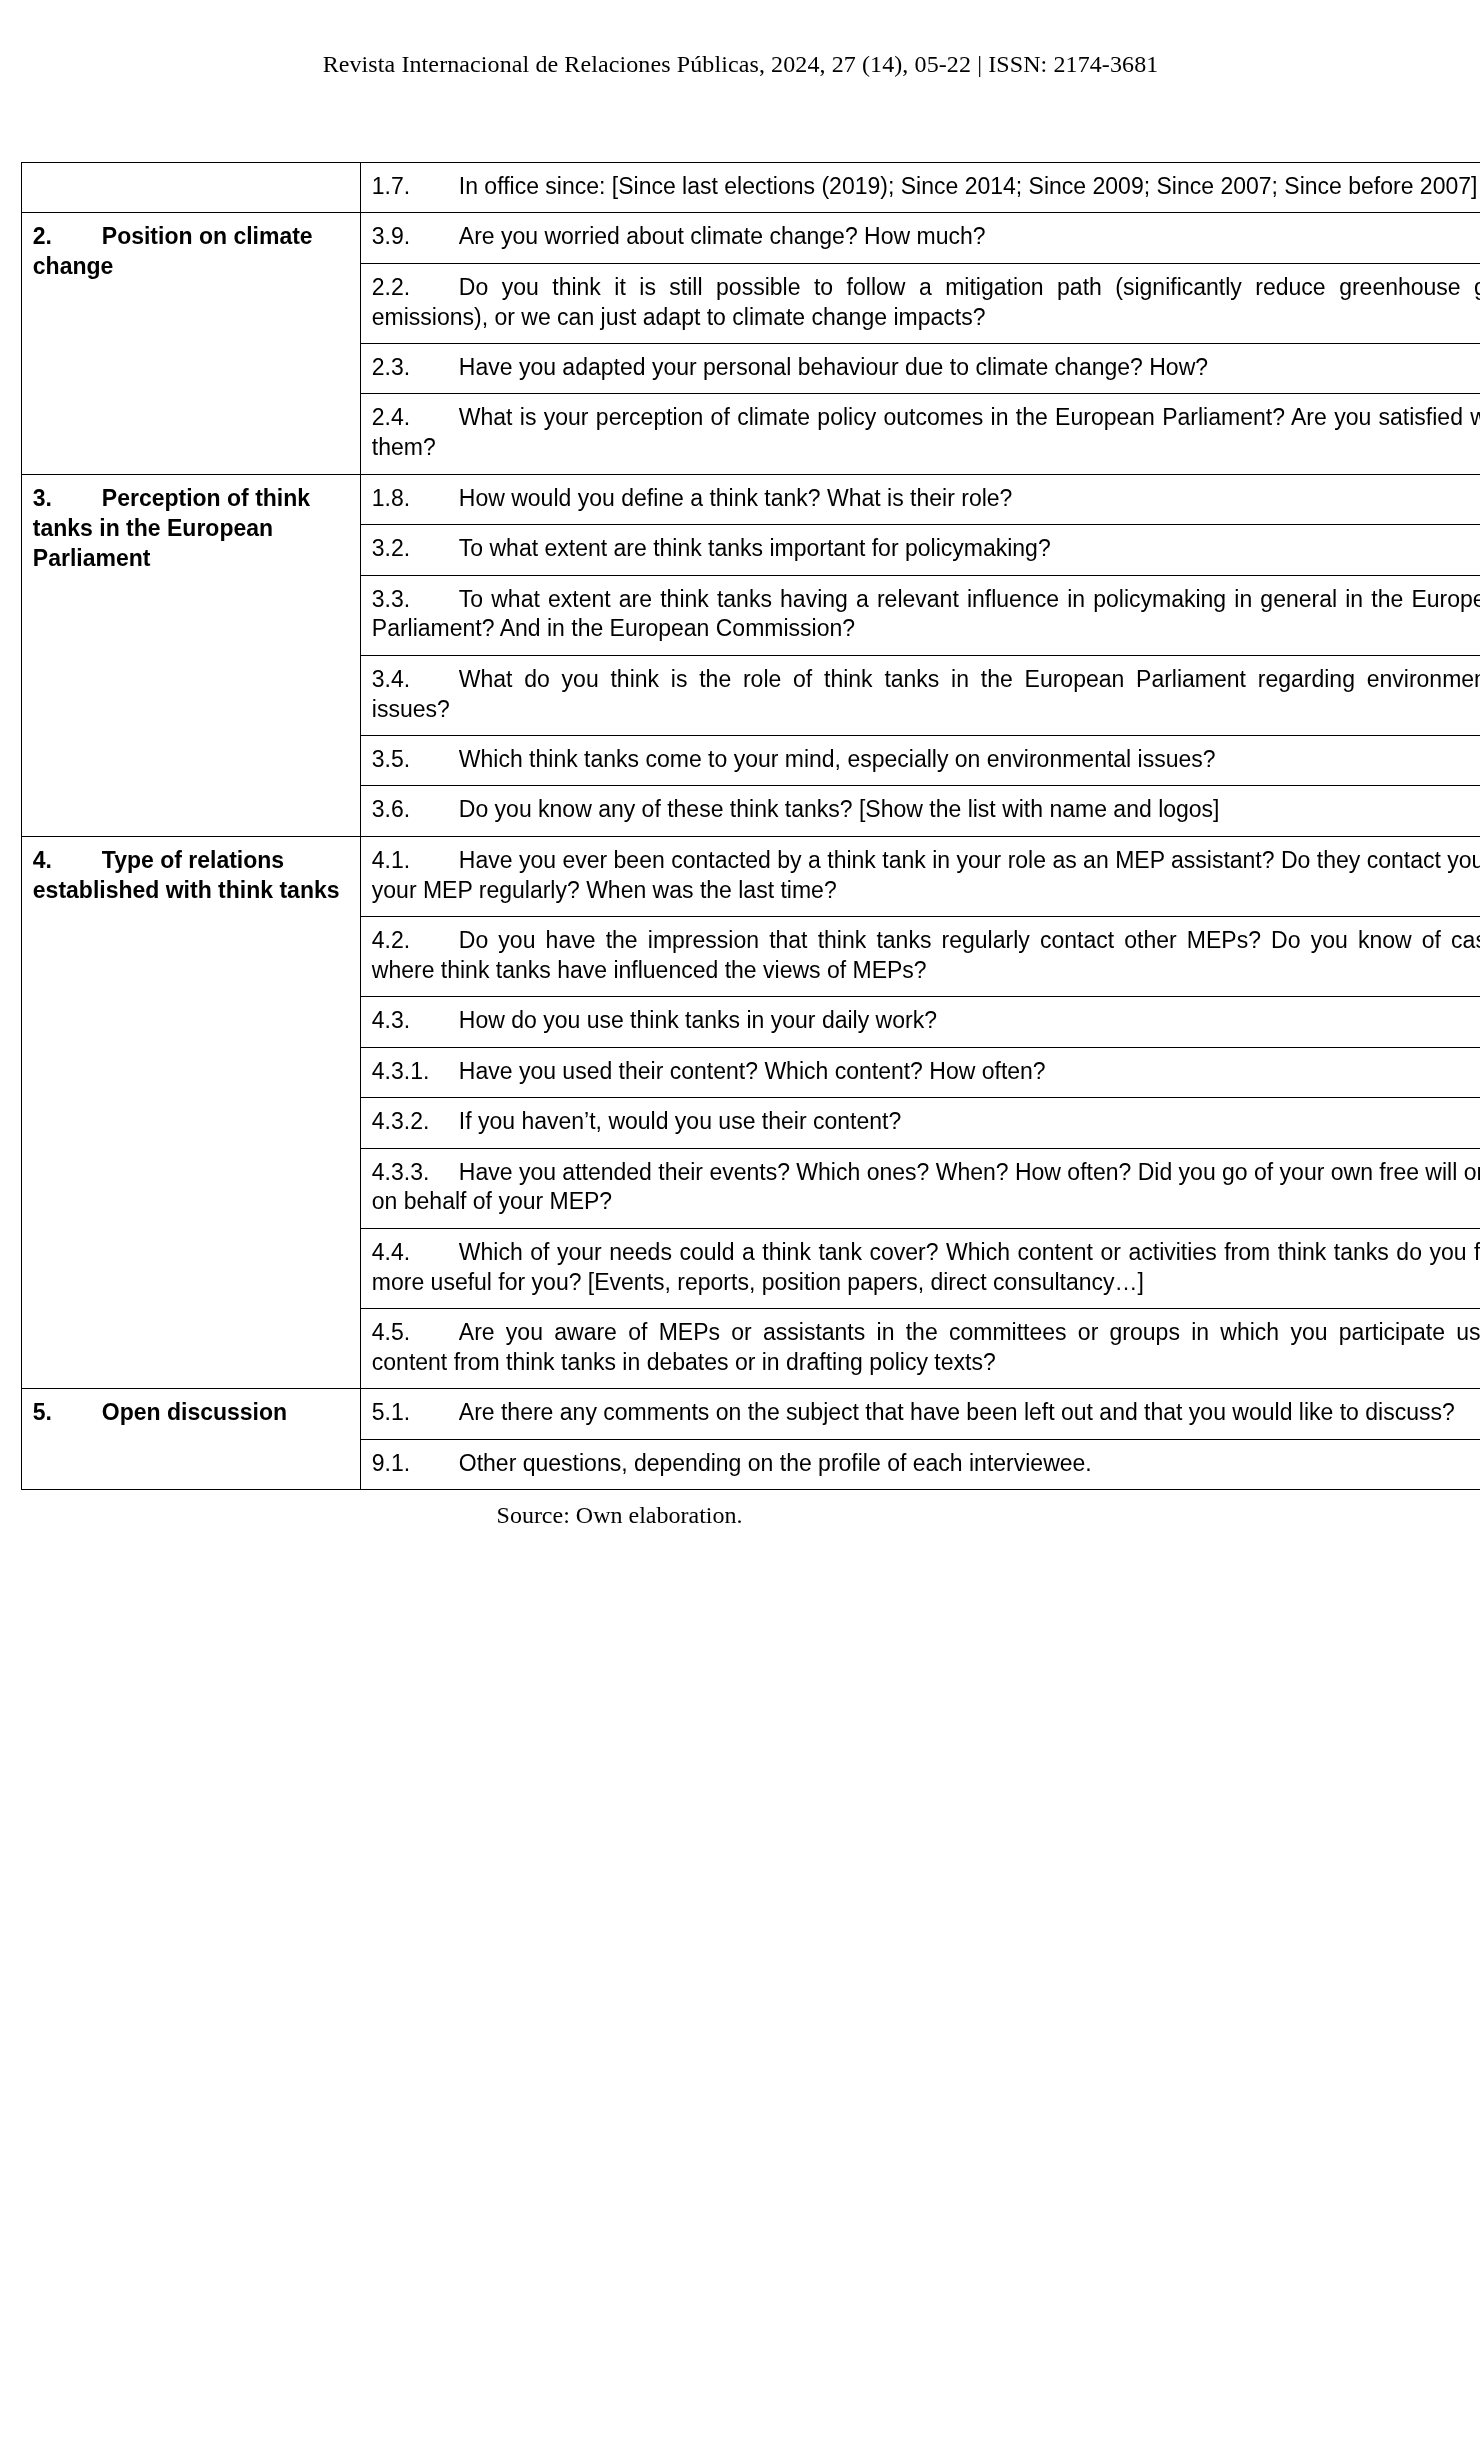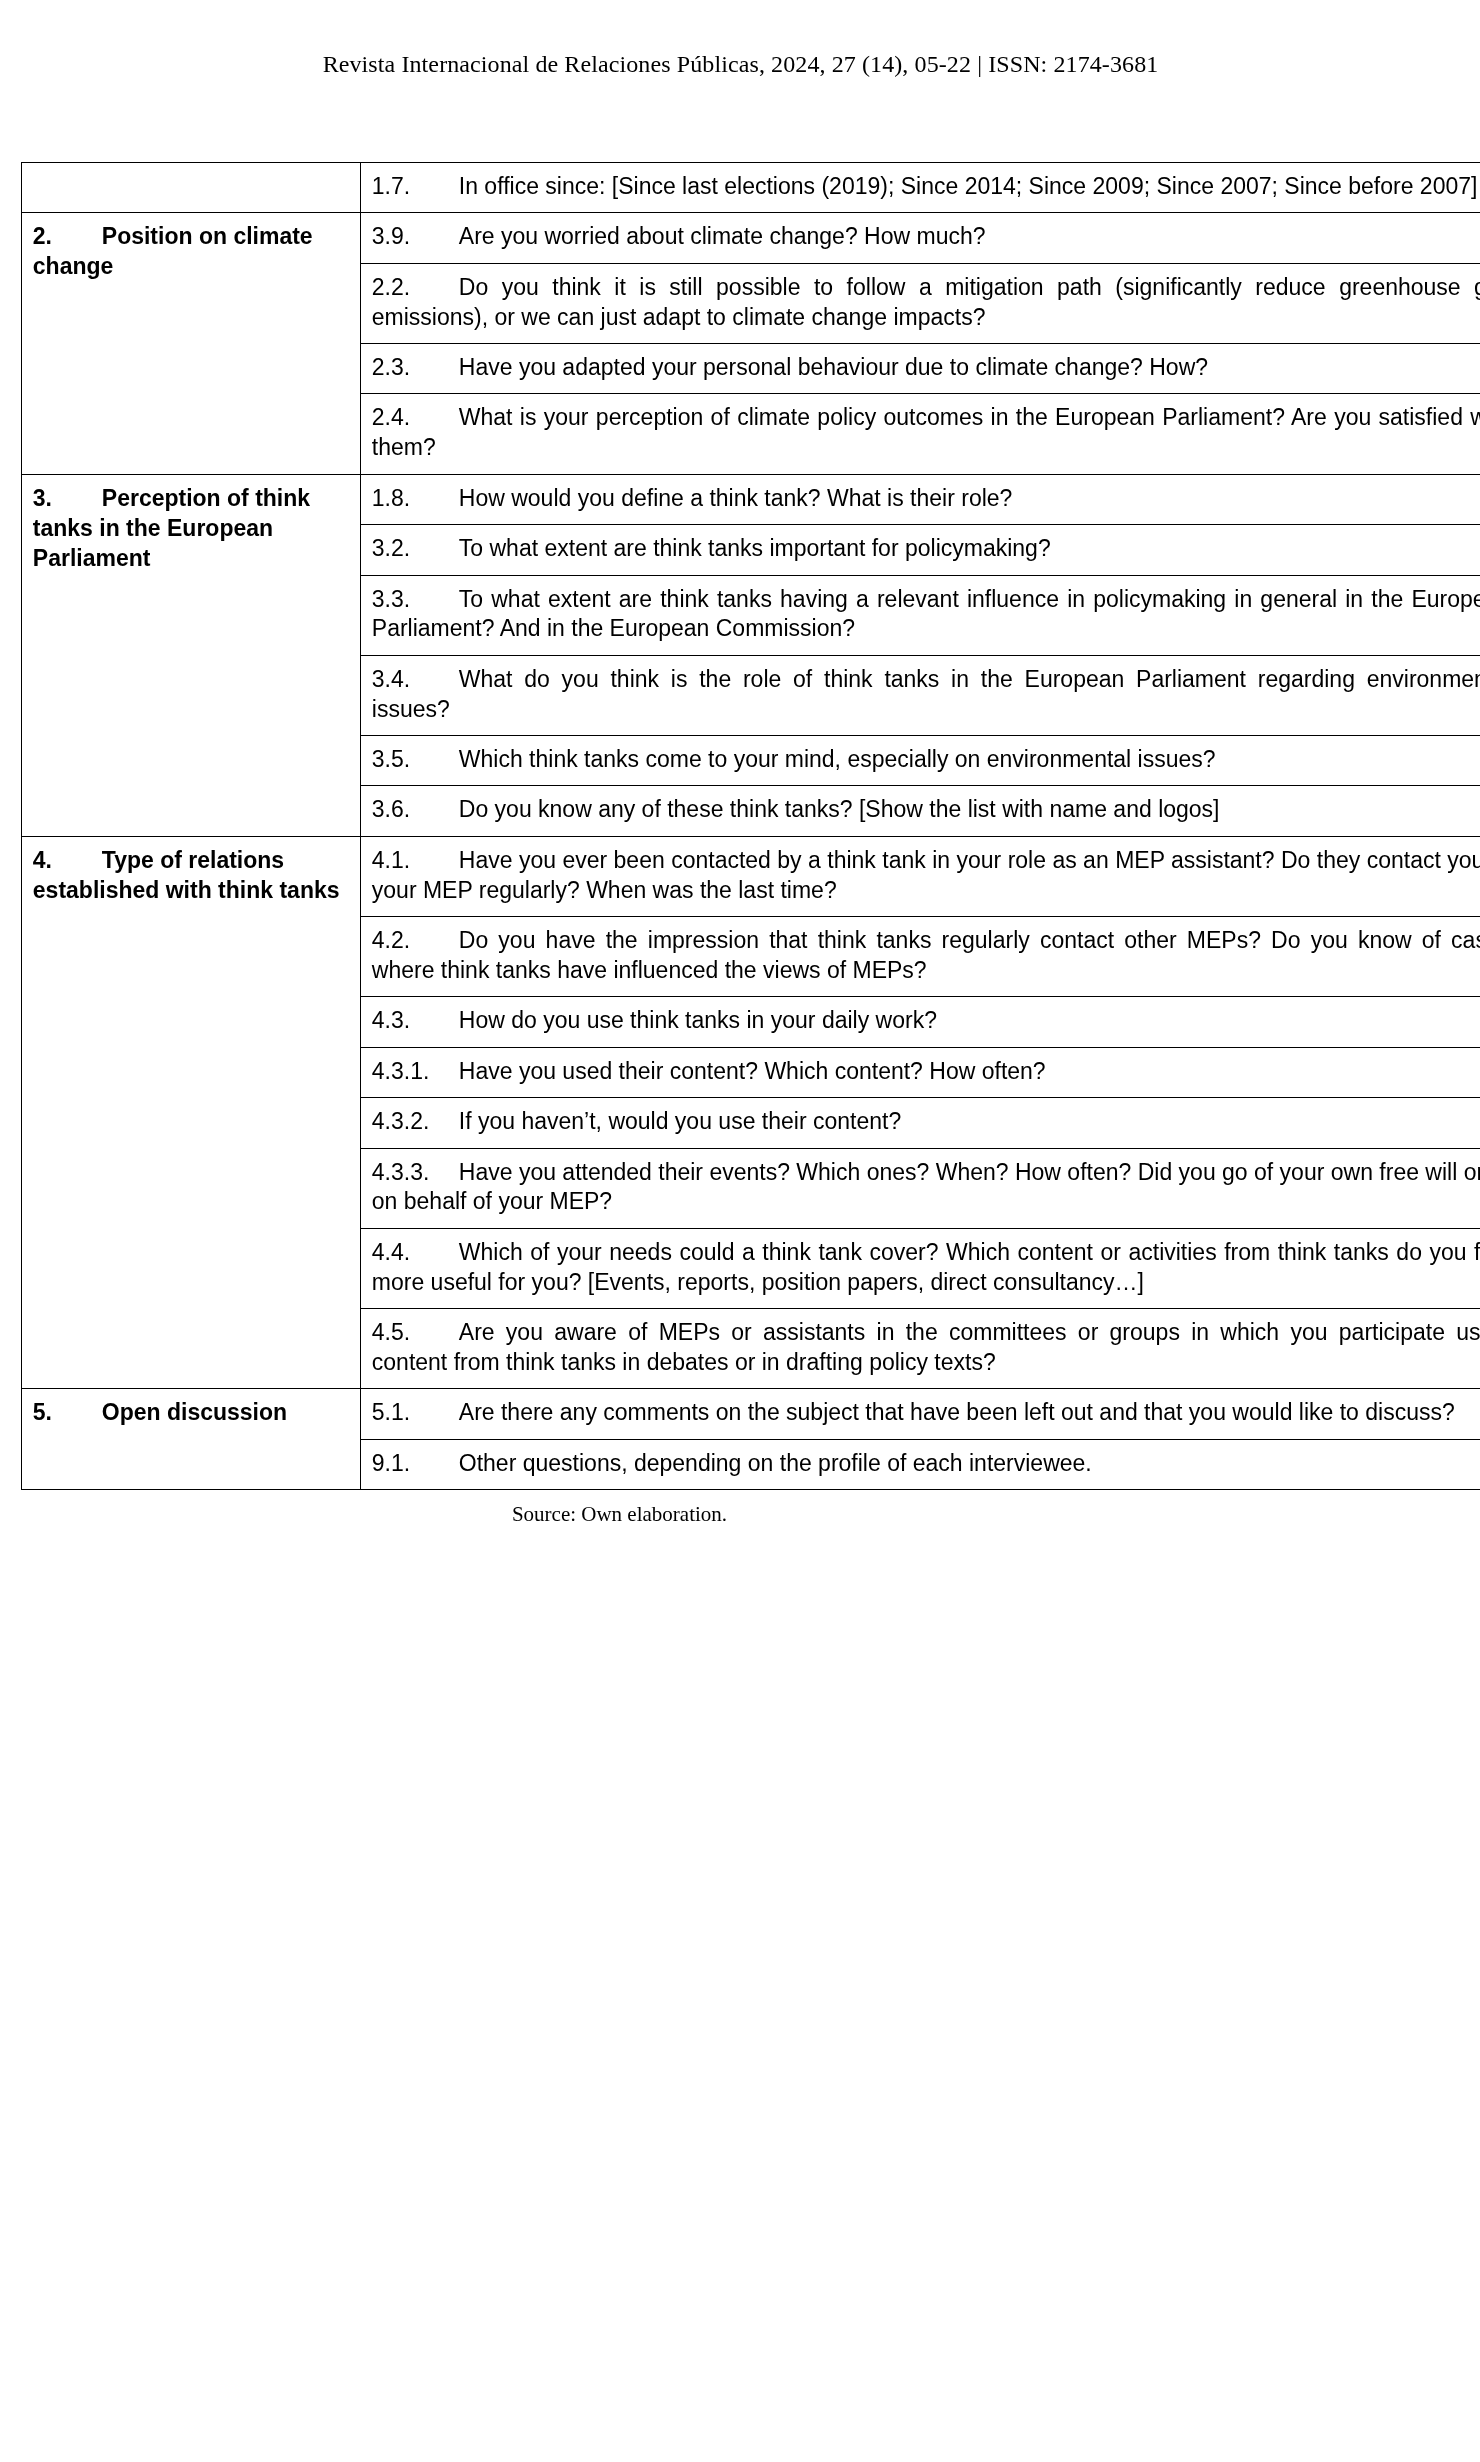--- a/index.html
+++ b/index.html
@@ -68,21 +68,21 @@
     hyphens: none;
   }
   td.q .qnum {
     display: inline-block;
     min-width: 87px;
   }
   td.q.nojust { text-align: left; }
   td.blank { border-left: none; }
   .source {
     text-align: center;
-    font-size: 21px;
+    font-size: 24px;
     font-family: "Liberation Serif", serif;
     margin-top: 11.3px;
     padding-right: 242px;
   }
   
   tr.first td.cat {
     border-left: 1.6px solid #000;
     border-top: 1.6px solid #000;
   }
 </style>

